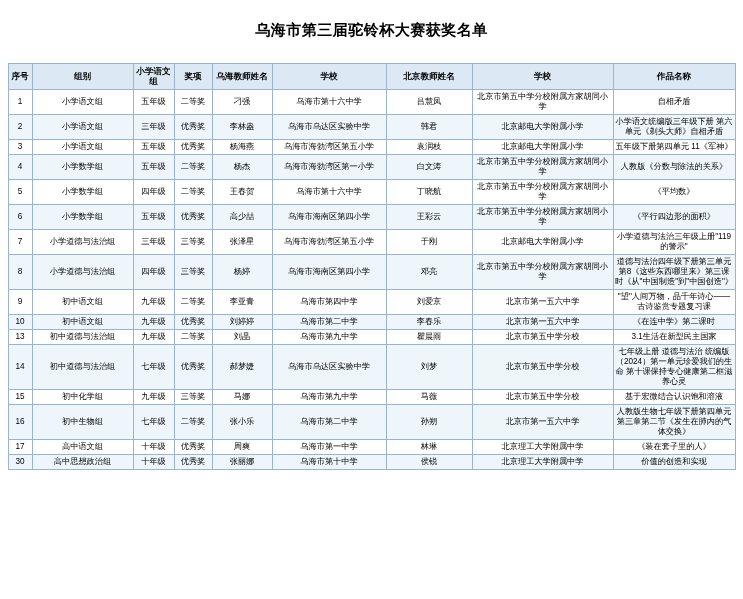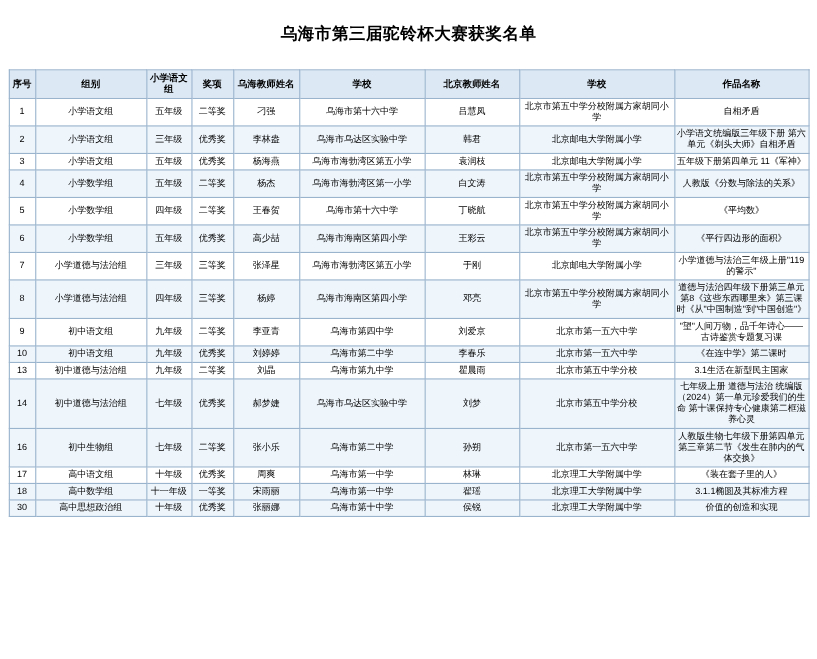--- a/index.html
+++ b/index.html
@@ -228,20 +228,31 @@
           <td>14</td>
           <td>初中道德与法治组</td>
           <td>七年级</td>
           <td>优秀奖</td>
           <td>郝梦婕</td>
           <td>乌海市乌达区实验中学</td>
           <td>刘梦</td>
           <td>北京市第五中学分校</td>
           <td>七年级上册 道德与法治 统编版（2024）第一单元珍爱我们的生命 第十课保持专心健康第二框滋养心灵</td>
         </tr>
+        <tr class="odd">
+          <td>15</td>
+          <td>初中化学组</td>
+          <td>九年级</td>
+          <td>三等奖</td>
+          <td>马娜</td>
+          <td>乌海市第九中学</td>
+          <td>马薇</td>
+          <td>北京市第五中学分校</td>
+          <td>基于宏微结合认识饱和溶液</td>
+        </tr>
         <tr class="even">
           <td>16</td>
           <td>初中生物组</td>
           <td>七年级</td>
           <td>二等奖</td>
           <td>张小乐</td>
           <td>乌海市第二中学</td>
           <td>孙朔</td>
           <td>北京市第一五六中学</td>
           <td>人教版生物七年级下册第四单元第三章第二节《发生在肺内的气体交换》</td>
@@ -251,31 +262,20 @@
           <td>高中语文组</td>
           <td>十年级</td>
           <td>优秀奖</td>
           <td>周爽</td>
           <td>乌海市第一中学</td>
           <td>林琳</td>
           <td>北京理工大学附属中学</td>
           <td>《装在套子里的人》</td>
         </tr>
         <tr class="even">
-          <td>18</td>
-          <td>高中数学组</td>
-          <td>十一年级</td>
-          <td>一等奖</td>
-          <td>宋雨丽</td>
-          <td>乌海市第一中学</td>
-          <td>翟瑶</td>
-          <td>北京理工大学附属中学</td>
-          <td>3.1.1椭圆及其标准方程</td>
-        </tr>
-        <tr class="even">
           <td>30</td>
           <td>高中思想政治组</td>
           <td>十年级</td>
           <td>优秀奖</td>
           <td>张丽娜</td>
           <td>乌海市第十中学</td>
           <td>侯锐</td>
           <td>北京理工大学附属中学</td>
           <td>价值的创造和实现</td>
         </tr>

